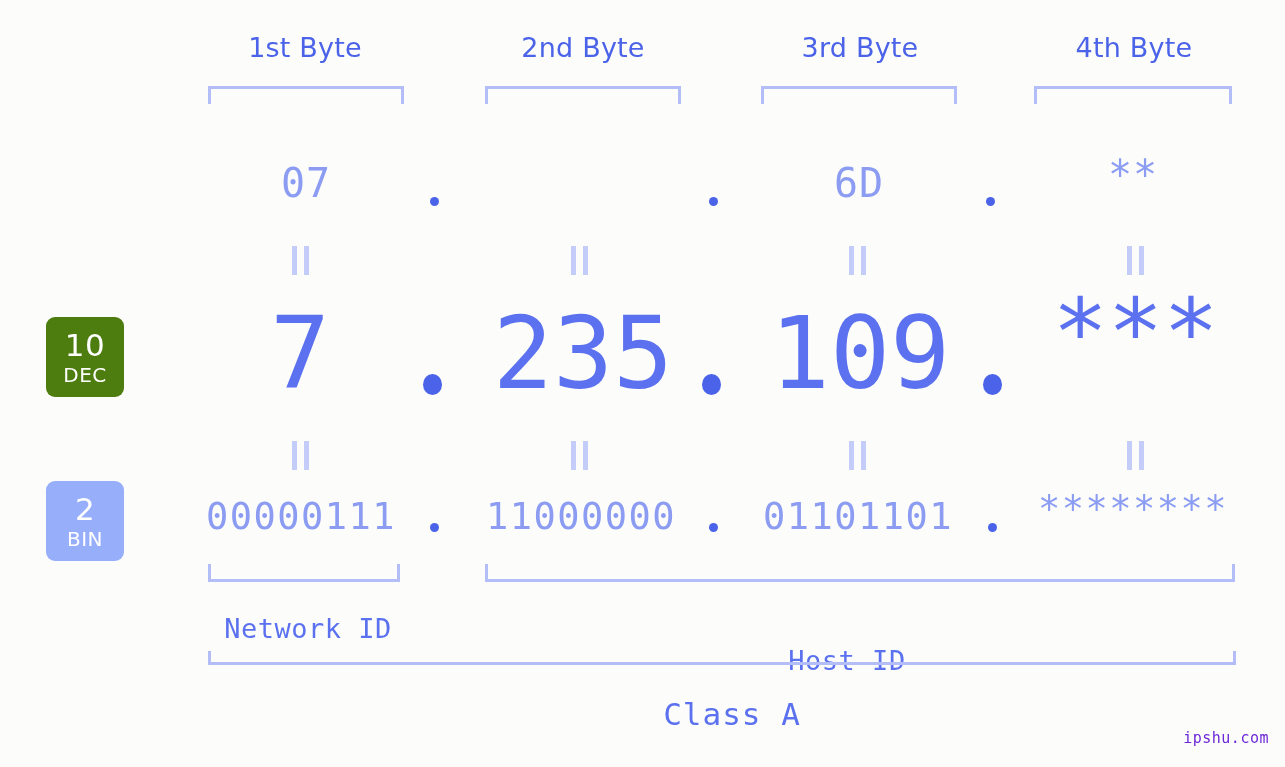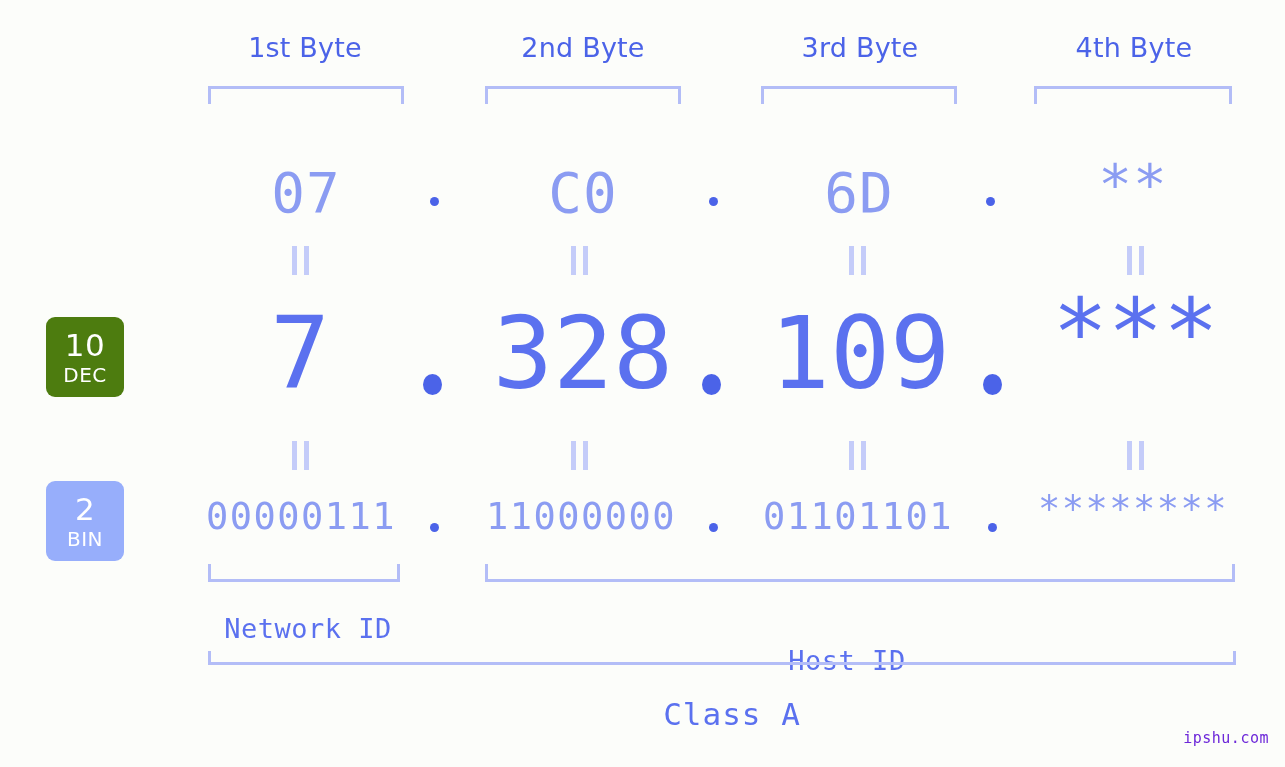--- a/index.html
+++ b/index.html
@@ -78,21 +78,21 @@
   }
 
   
   .cell {
     position: absolute;
     text-align: center;
     white-space: nowrap;
     font-family: "DejaVu Sans Mono", monospace;
   }
   .hex-cell {
-    font-size: 56px;
+    font-size: 40px;
     color: #8b9cf2;
     letter-spacing: 1px;
   }
   .dec-cell {
     font-size: 100px;
     color: #5b71ef;
     letter-spacing: 0px;
   }
   .bin-cell {
     font-size: 37px;
@@ -177,21 +177,20 @@
     <span class="abbr">DEC</span>
   </div>
 
   <div class="badge" style="top:481px;background:#97aefb;">
     <span class="num">2</span>
     <span class="abbr">BIN</span>
   </div>
 
   <div class="cell hex-cell" style="left:206px;width:200px;top:160px;">07</div>
   <div class="dot dot-sm" style="left:430px;top:197px;"></div>
-  <div class="cell hex-cell" style="left:483px;width:200px;top:160px;">C0</div>
   <div class="dot dot-sm" style="left:709px;top:197px;"></div>
   <div class="cell hex-cell" style="left:759px;width:200px;top:160px;">6D</div>
   <div class="dot dot-sm" style="left:986px;top:197px;"></div>
   <div class="cell hex-cell" style="left:1033px;width:200px;top:152px;">**</div>
 
   <div class="eqmark" style="left:292px;top:246px;">
       <i></i>
       <i></i>
     </div>
   <div class="eqmark" style="left:571px;top:246px;">
@@ -202,21 +201,21 @@
       <i></i>
       <i></i>
     </div>
   <div class="eqmark" style="left:1127px;top:246px;">
       <i></i>
       <i></i>
     </div>
 
   <div class="cell dec-cell" style="left:200px;width:200px;top:295px;">7</div>
   <div class="dot dot-lg" style="left:423px;top:374px;"></div>
-  <div class="cell dec-cell" style="left:478px;width:210px;top:295px;">328</div>
+  <div class="cell dec-cell" style="left:478px;width:210px;top:295px;">235</div>
   <div class="dot dot-lg" style="left:702px;top:374px;"></div>
   <div class="cell dec-cell" style="left:755px;width:210px;top:295px;">109</div>
   <div class="dot dot-lg" style="left:983px;top:374px;"></div>
   <div class="cell dec-cell" style="left:1028px;width:215px;top:280px;font-size:92px;">***</div>
 
   <div class="eqmark" style="left:292px;top:441px;">
       <i></i>
       <i></i>
     </div>
   <div class="eqmark" style="left:571px;top:441px;">

